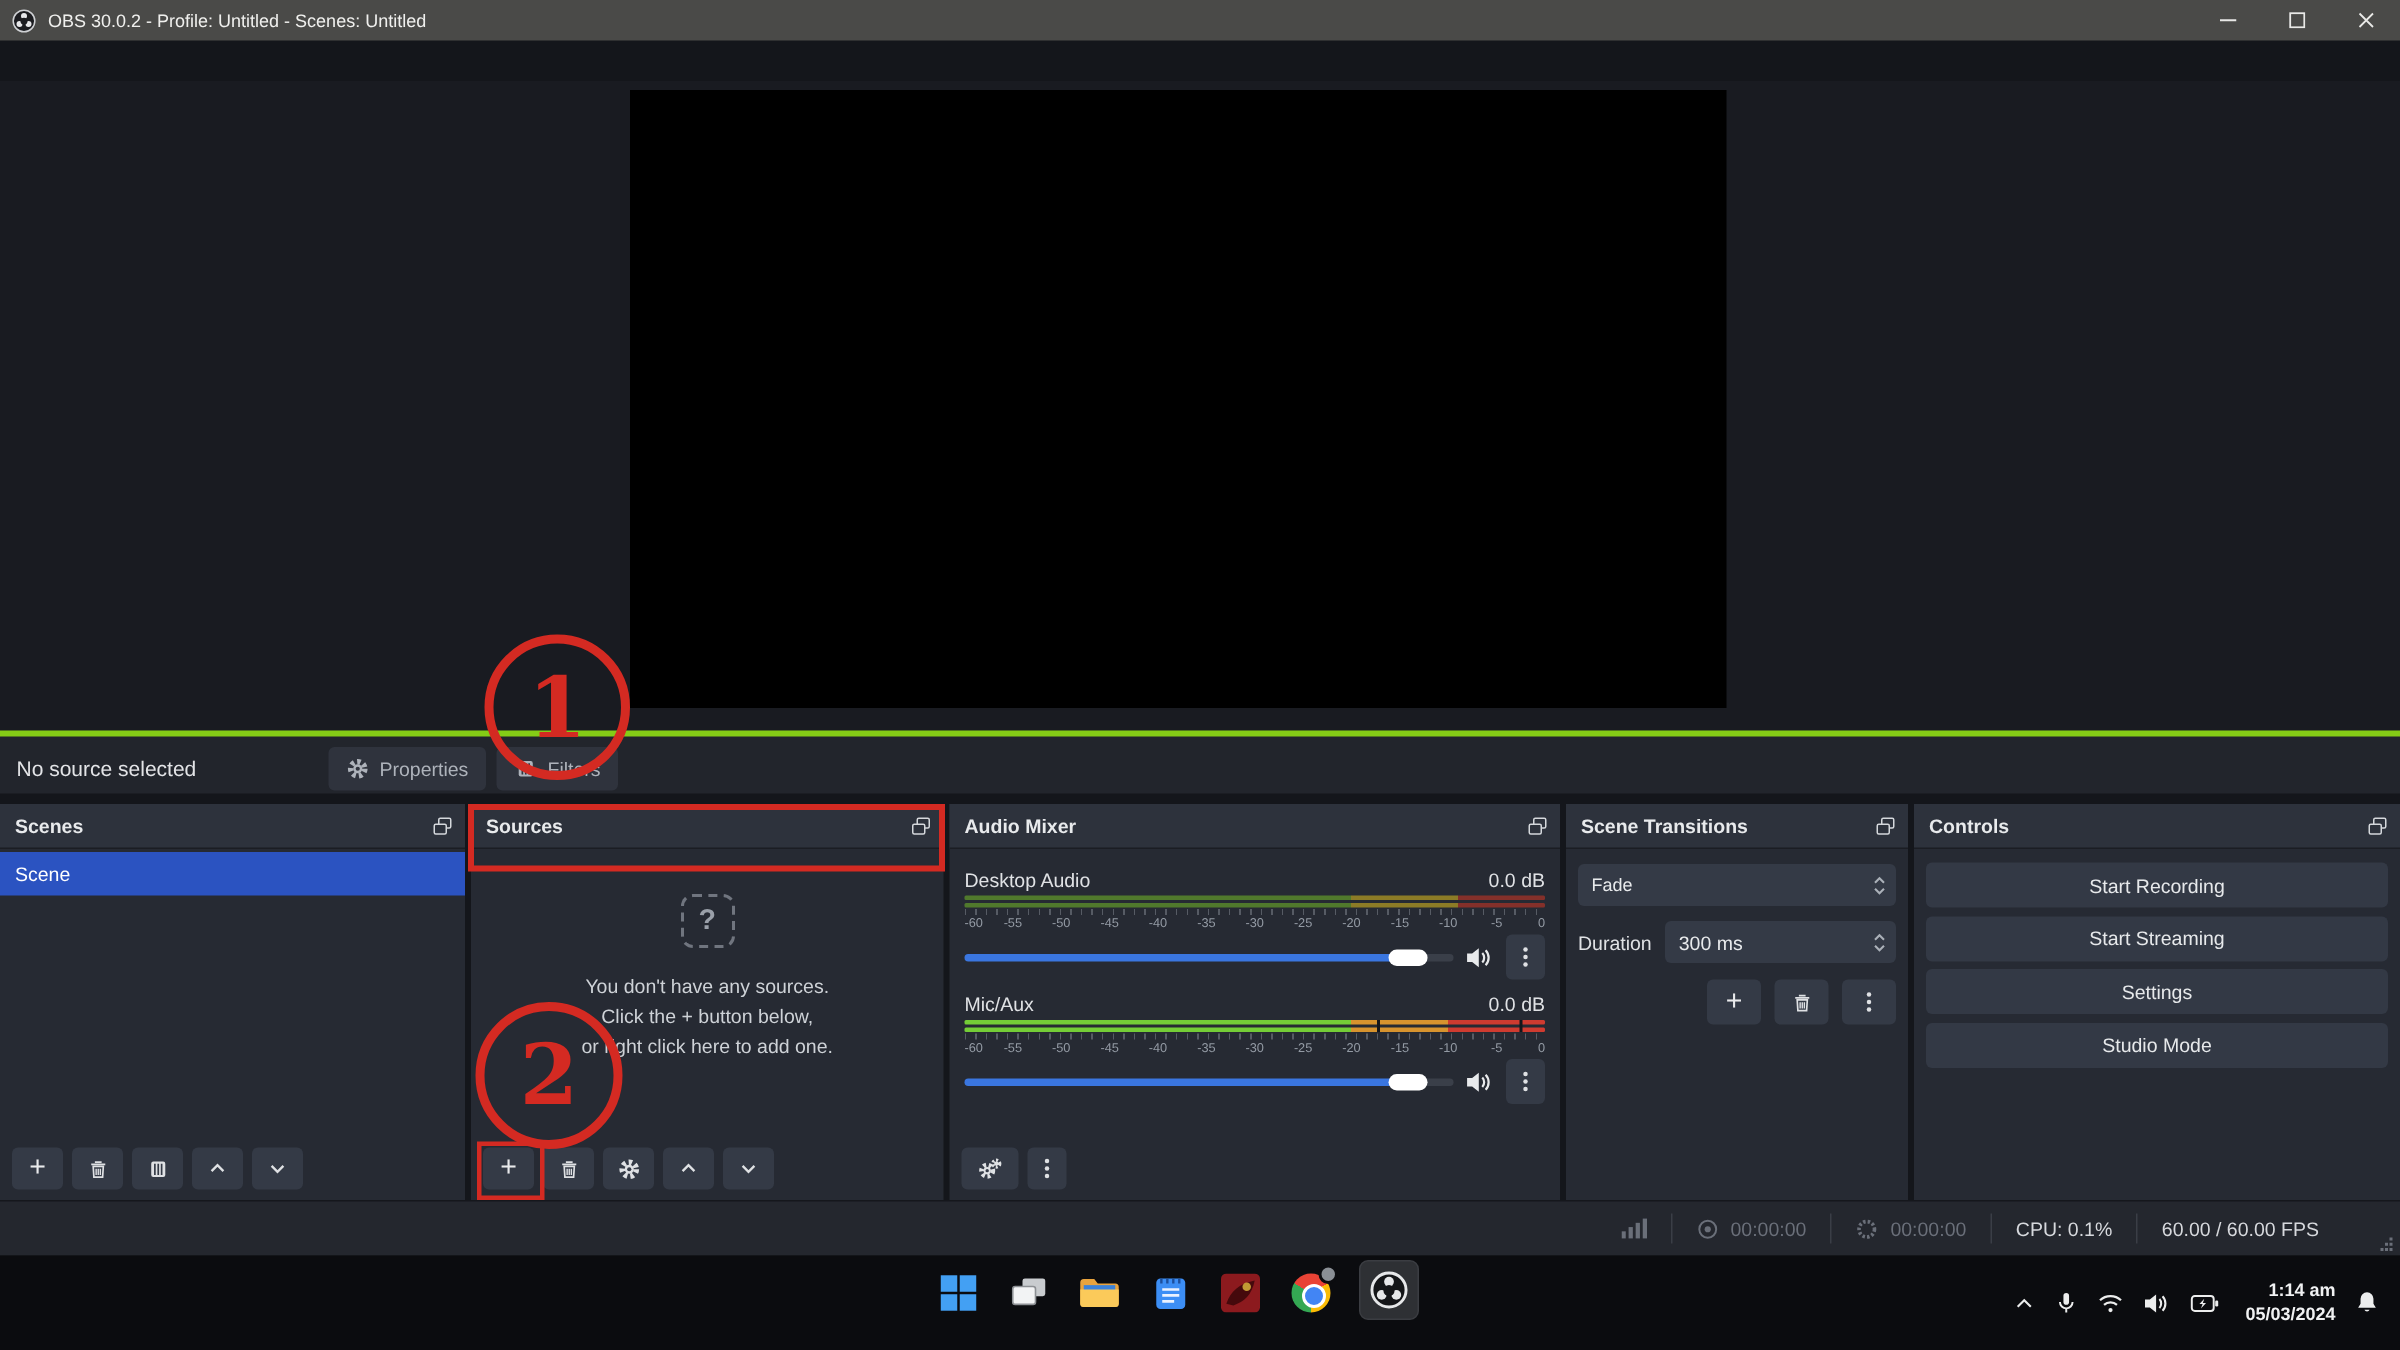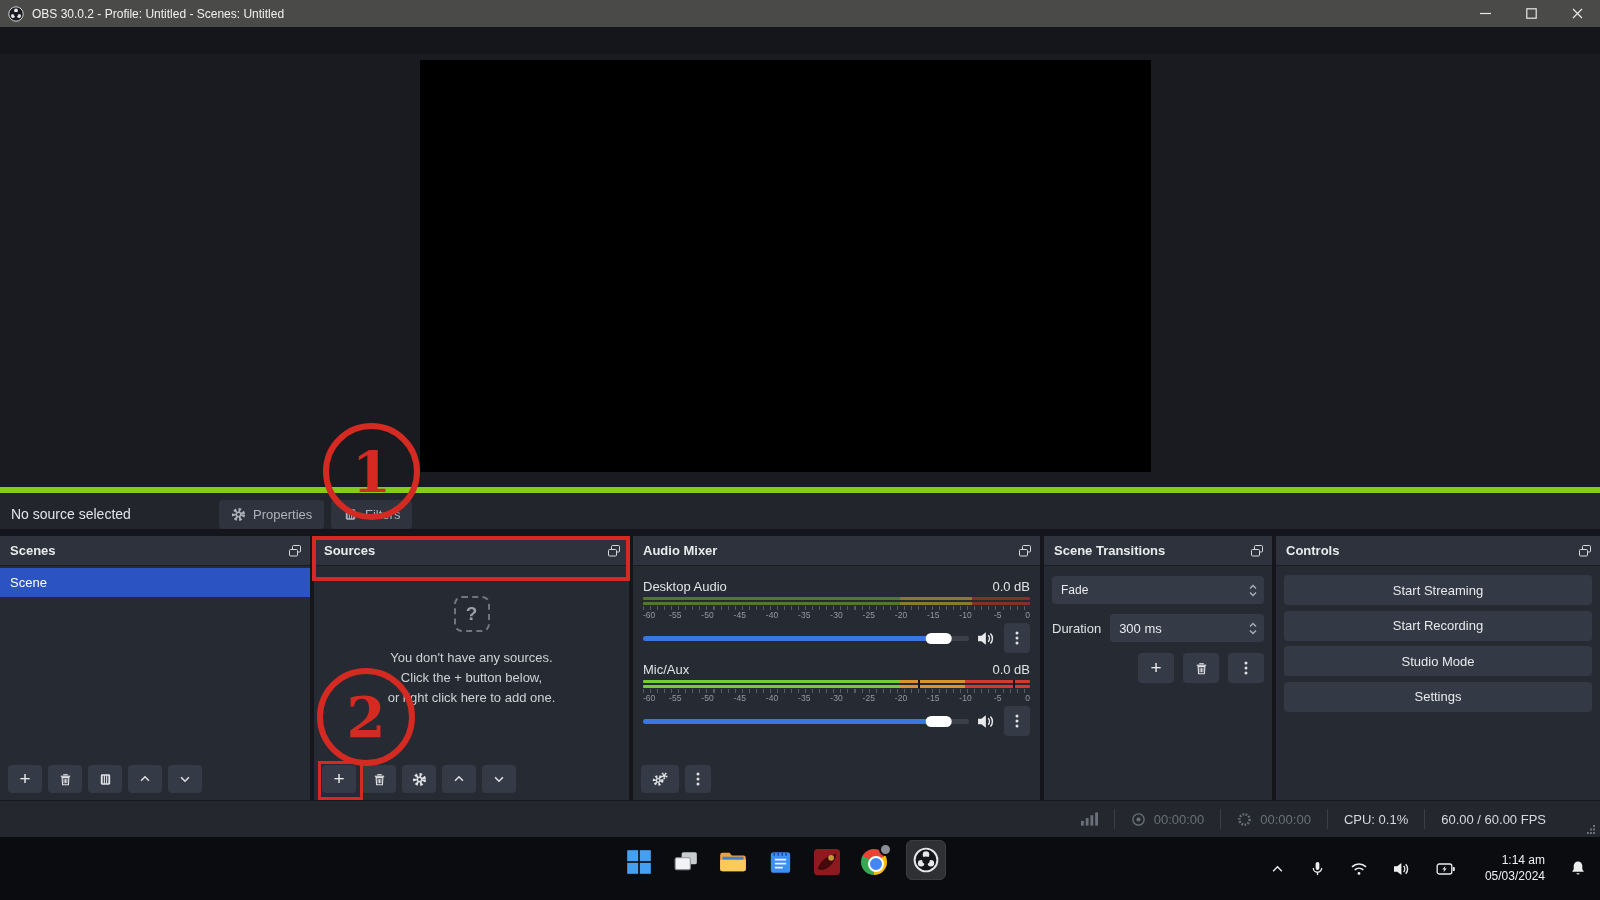--- a/index.html
+++ b/index.html
@@ -16,21 +16,21 @@
 
   
   .menubar { position:absolute; left:0; top:27px; width:1600px; height:27px; background:#14171d; display:flex; align-items:center; padding-left:8px; }
   .menu-item { color:#e8eaec; font-size:13px; padding:0 13px; height:27px; display:flex; align-items:center; }
 
   
   .preview-area { position:absolute; left:0; top:54px; width:1600px; height:433px; background:#191b21; }
   .preview-canvas { position:absolute; left:420px; top:6px; width:731px; height:412px; background:#000; }
 
   
-  .context-bar { position:absolute; left:0; top:487px; width:1600px; height:42px; background:#22252c; border-top:6px solid #84cc16; }
+  .context-bar { position:absolute; left:0; top:487px; width:1600px; height:42px; background:#22252c; border-top:4px solid #84cc16; }
   .context-status { position:absolute; left:11px; top:0; height:42px; display:flex; align-items:center; font-size:14px; color:#e3e4e7; }
   .ctx-btn { position:absolute; top:7px; height:29px; background:#2f333d; border-radius:4px; display:flex; align-items:center; gap:7px; padding:0 12px; }
   .ctx-btn .lbl { font-size:13px; color:#aeb3bb; }
   #btn-properties { left:219px; }
   #btn-filters { left:331px; }
 
   
   .panel { position:absolute; top:536px; height:264px; background:#262a33; }
   .panel-header { height:30px; background:#2d323c; border-bottom:1px solid #1b1d23; display:flex; align-items:center; padding:0 10px; position:relative; }
   .panel-title { font-size:13px; font-weight:bold; color:#e8eaec; }
@@ -105,21 +105,21 @@
   .resize-grip { position:absolute; right:4px; bottom:3px; }
 
   
   .taskbar { position:absolute; left:0; top:837px; width:1600px; height:63px; background:#0b0c0f; }
   .tb-center { position:absolute; left:785px; top:7px; transform:translateX(-50%); display:flex; align-items:center; gap:17px; }
   .tb-icon { width:30px; height:30px; display:flex; align-items:center; justify-content:center; position:relative; }
   .tb-obs-active { width:40px; height:40px; margin-top:-4px; background:#2e3034; border:1px solid #3b3d42; border-radius:6px; display:flex; align-items:center; justify-content:center; }
   .chrome-ball { width:26px; height:26px; border-radius:50%; background:conic-gradient(from -60deg,#e94335 0 120deg,#fbbc05 120deg 240deg,#34a853 240deg 360deg); position:relative; }
   .chrome-ball::after { content:""; position:absolute; left:7px; top:7px; width:12px; height:12px; border-radius:50%; background:#4285f4; border:2px solid #fff; }
   .chrome-avatar { position:absolute; right:-3px; top:-4px; width:13px; height:13px; border-radius:50%; background:#8a8f95; border:2px solid #0b0c0f; }
-  .tb-tray { position:absolute; right:14px; top:0; height:63px; display:flex; align-items:center; gap:25px; }
+  .tb-tray { position:absolute; right:14px; top:0; height:63px; display:flex; align-items:center; gap:13px;font-weight:bold; }
   .clock { text-align:right; font-size:12px; color:#f0f1f2; line-height:1.3; margin-left:4px; }
 
   
   .ann { position:absolute; z-index:50; pointer-events:none; }
   .ann-circle { border:6px solid #d42a22; border-radius:50%; display:flex; align-items:center; justify-content:center; font-family:"DejaVu Serif","Liberation Serif",serif; font-weight:bold; font-size:56px; color:#d42a22; }
   #ann-circle-1 { left:323px; top:423px; width:97px; height:97px; }
   #ann-circle-2 { left:317px; top:668px; width:98px; height:98px; }
   #ann-rect-sources { left:312px; top:536px; width:318px; height:45px; border:4px solid #d42a22; }
   #ann-rect-addbtn { left:318px; top:761px; width:45px; height:39px; border:3px solid #d42a22; }
 </style>
@@ -448,24 +448,24 @@
 
   <div class="panel" id="panel-controls">
     <div class="panel-header">
       <span class="panel-title">Controls</span>
       <svg class="popup-btn" viewBox="0 0 16 16">
         <rect x="5.5" y="2.5" width="8" height="6.5" rx="1" fill="none" stroke="#d5d8dc"></rect>
         <rect x="2.5" y="6.5" width="8" height="6.5" rx="1" fill="#2d323c" stroke="#d5d8dc"></rect>
       </svg>
     </div>
     <div class="controls-body">
+      <div class="ctl-btn">Start Recording</div>
       <div class="ctl-btn">Start Streaming</div>
-      <div class="ctl-btn">Start Recording</div>
+      <div class="ctl-btn">Settings</div>
       <div class="ctl-btn">Studio Mode</div>
-      <div class="ctl-btn">Settings</div>
     </div>
   </div>
 
   <div class="statusbar">
     <div class="sb-item">
       <svg width="17" height="14" viewBox="0 0 18 14" fill="#6a6f79">
         <rect x="0" y="9" width="3" height="5"></rect>
           <rect x="5" y="6" width="3" height="8"></rect>
         <rect x="10" y="3" width="3" height="11"></rect>
           <rect x="15" y="0" width="3" height="14"></rect>

